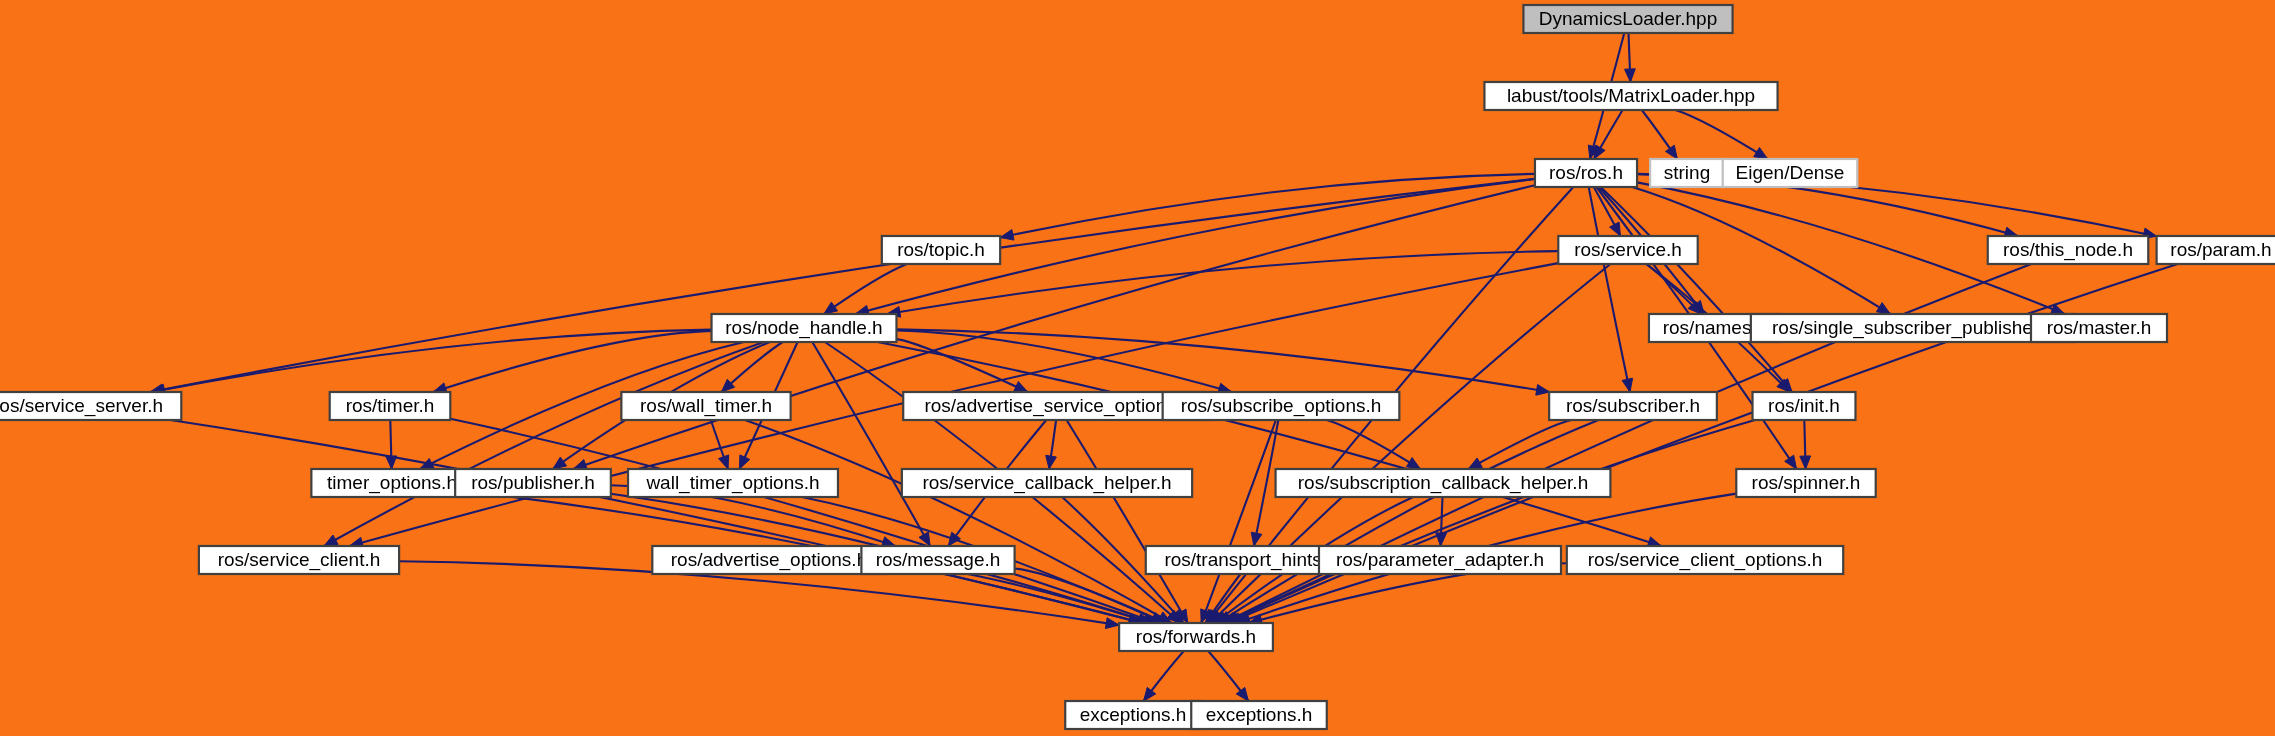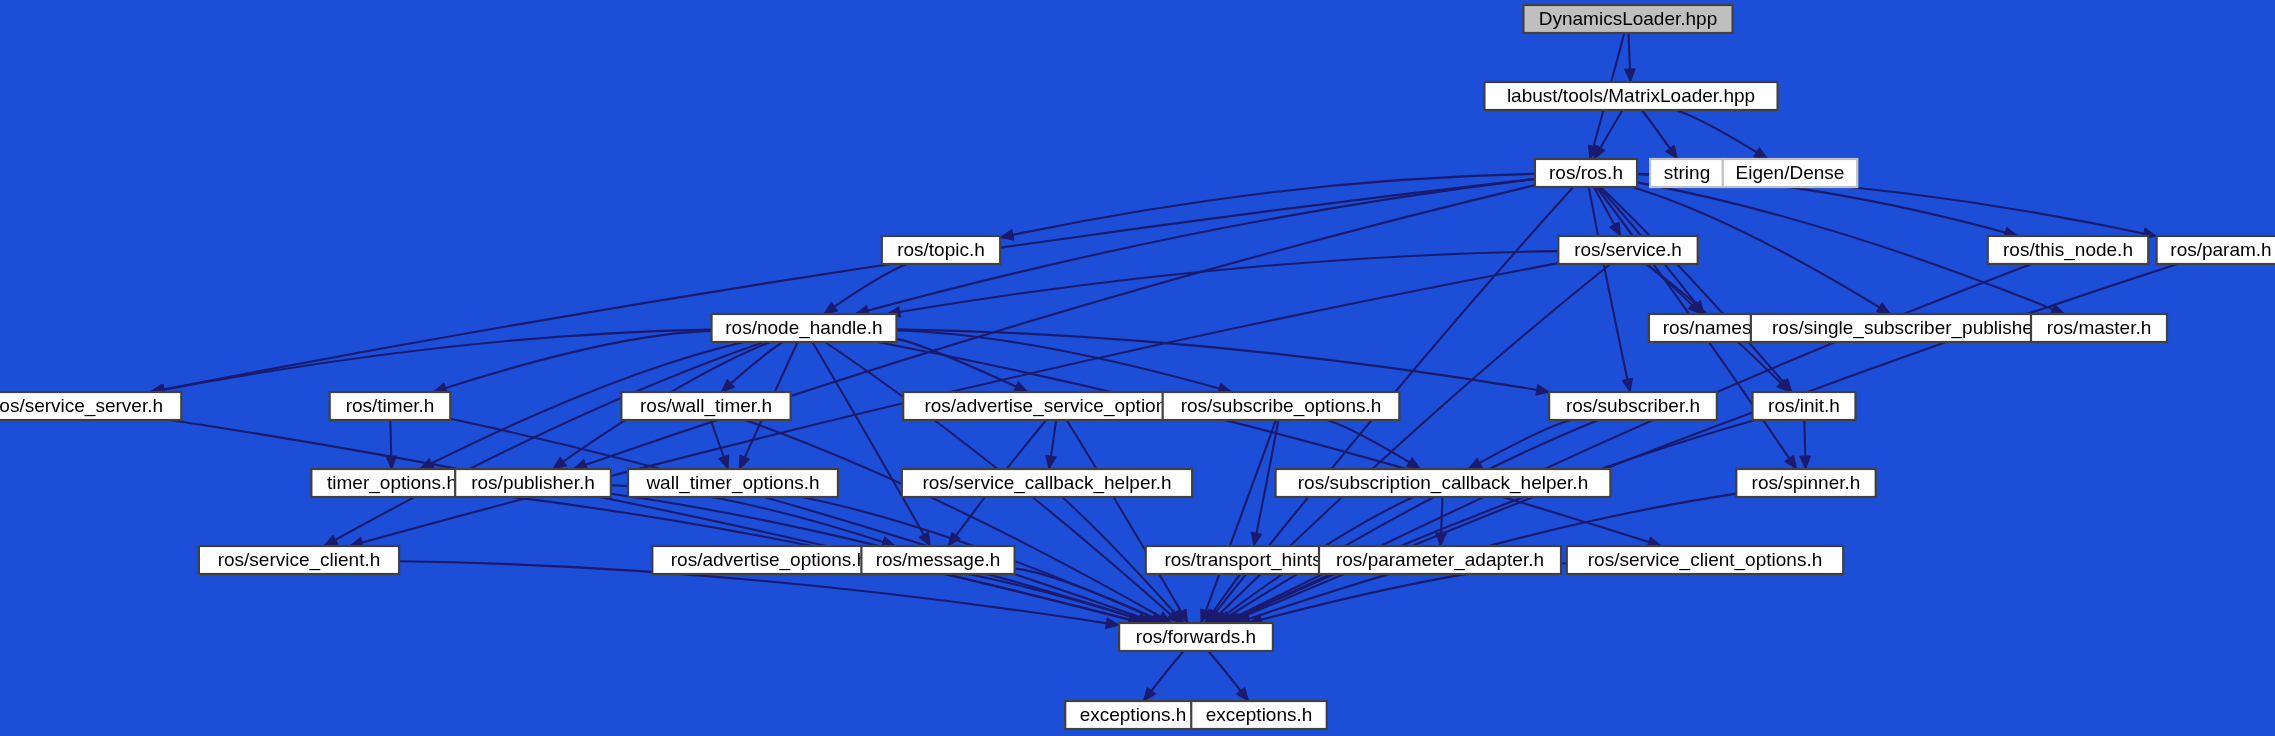--- a/index.html
+++ b/index.html
@@ -4,21 +4,21 @@
 <style>
   html, body {
     margin: 0;
     padding: 0;
     background: #ffffff;
   }
   #graph-root {
     position: relative;
     width: 2275px;
     height: 736px;
-    background: #1d4ed8;
+    background: #f97316;
     font-family: "Liberation Sans", sans-serif;
     overflow: hidden;
   }
   svg#graph-svg {
     position: absolute;
     top: 0;
     left: 0;
     width: 2275px;
     height: 736px;
     display: block;

